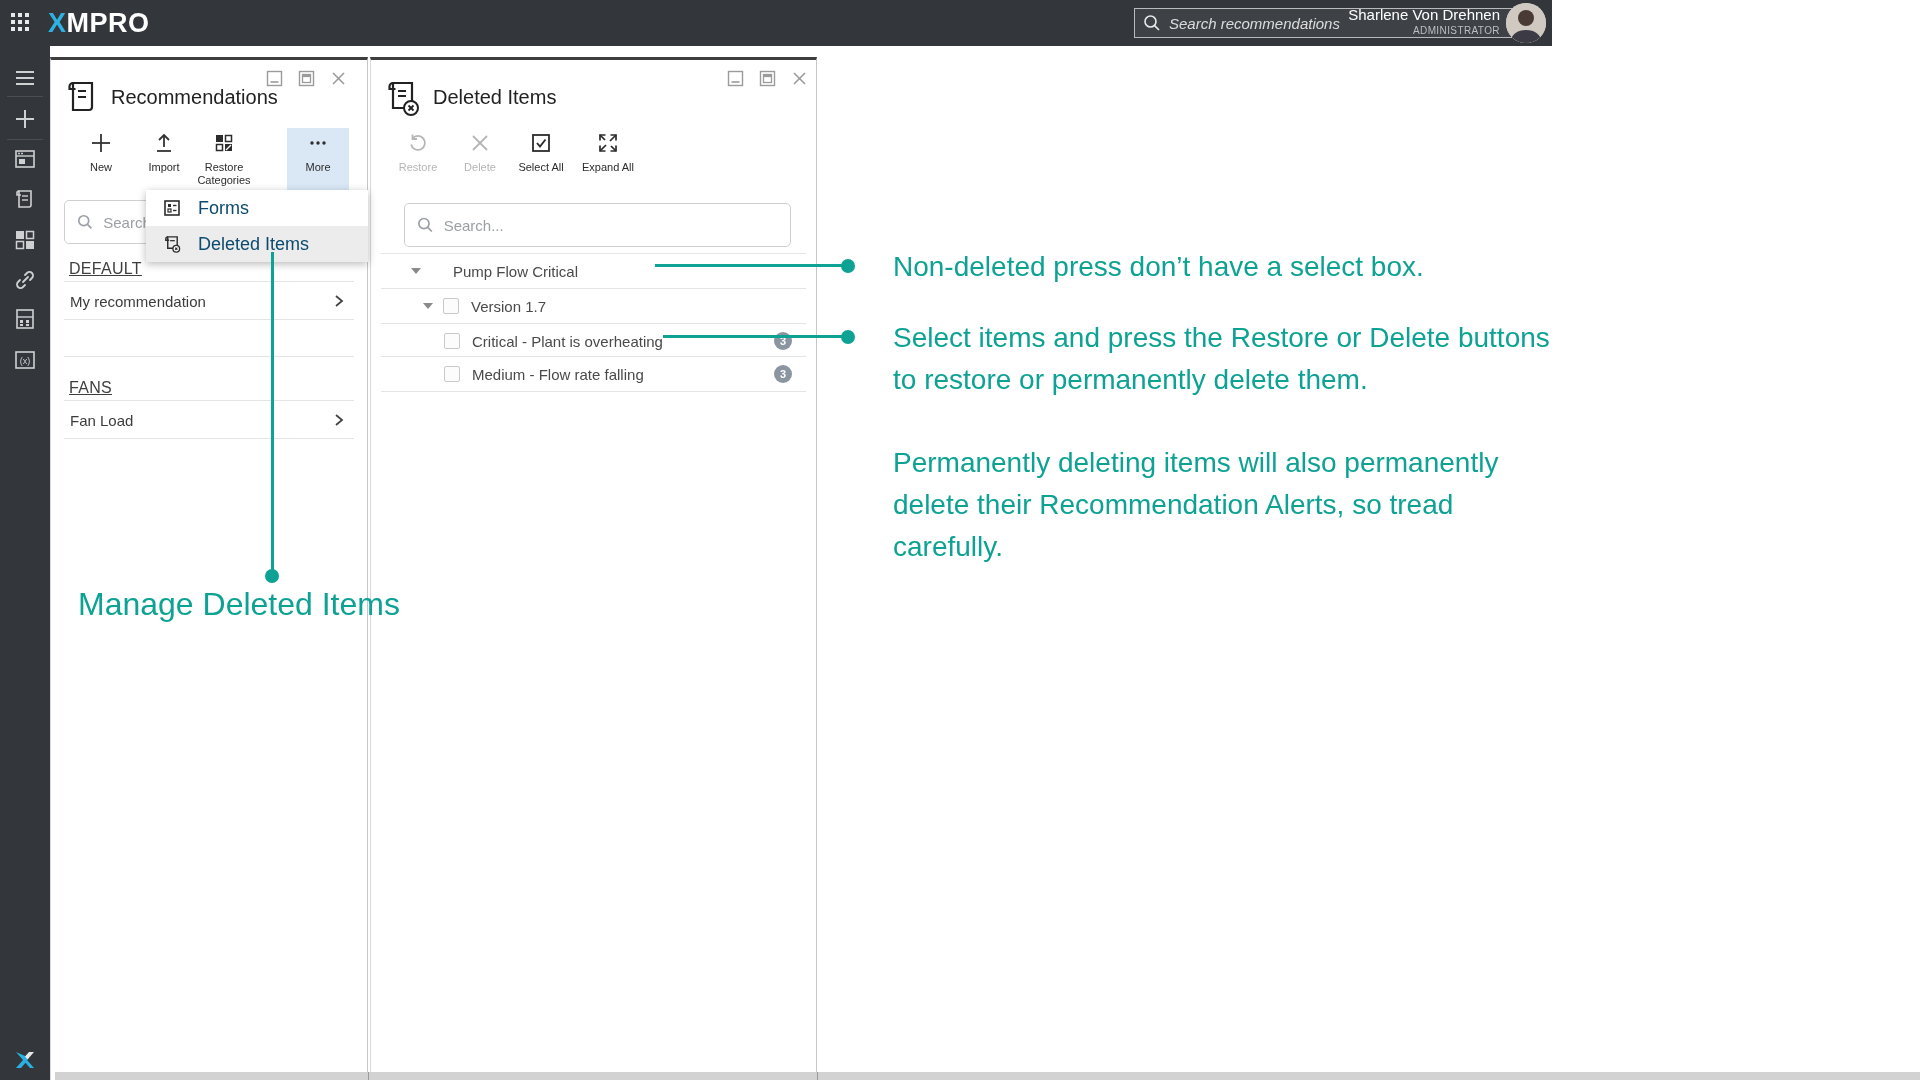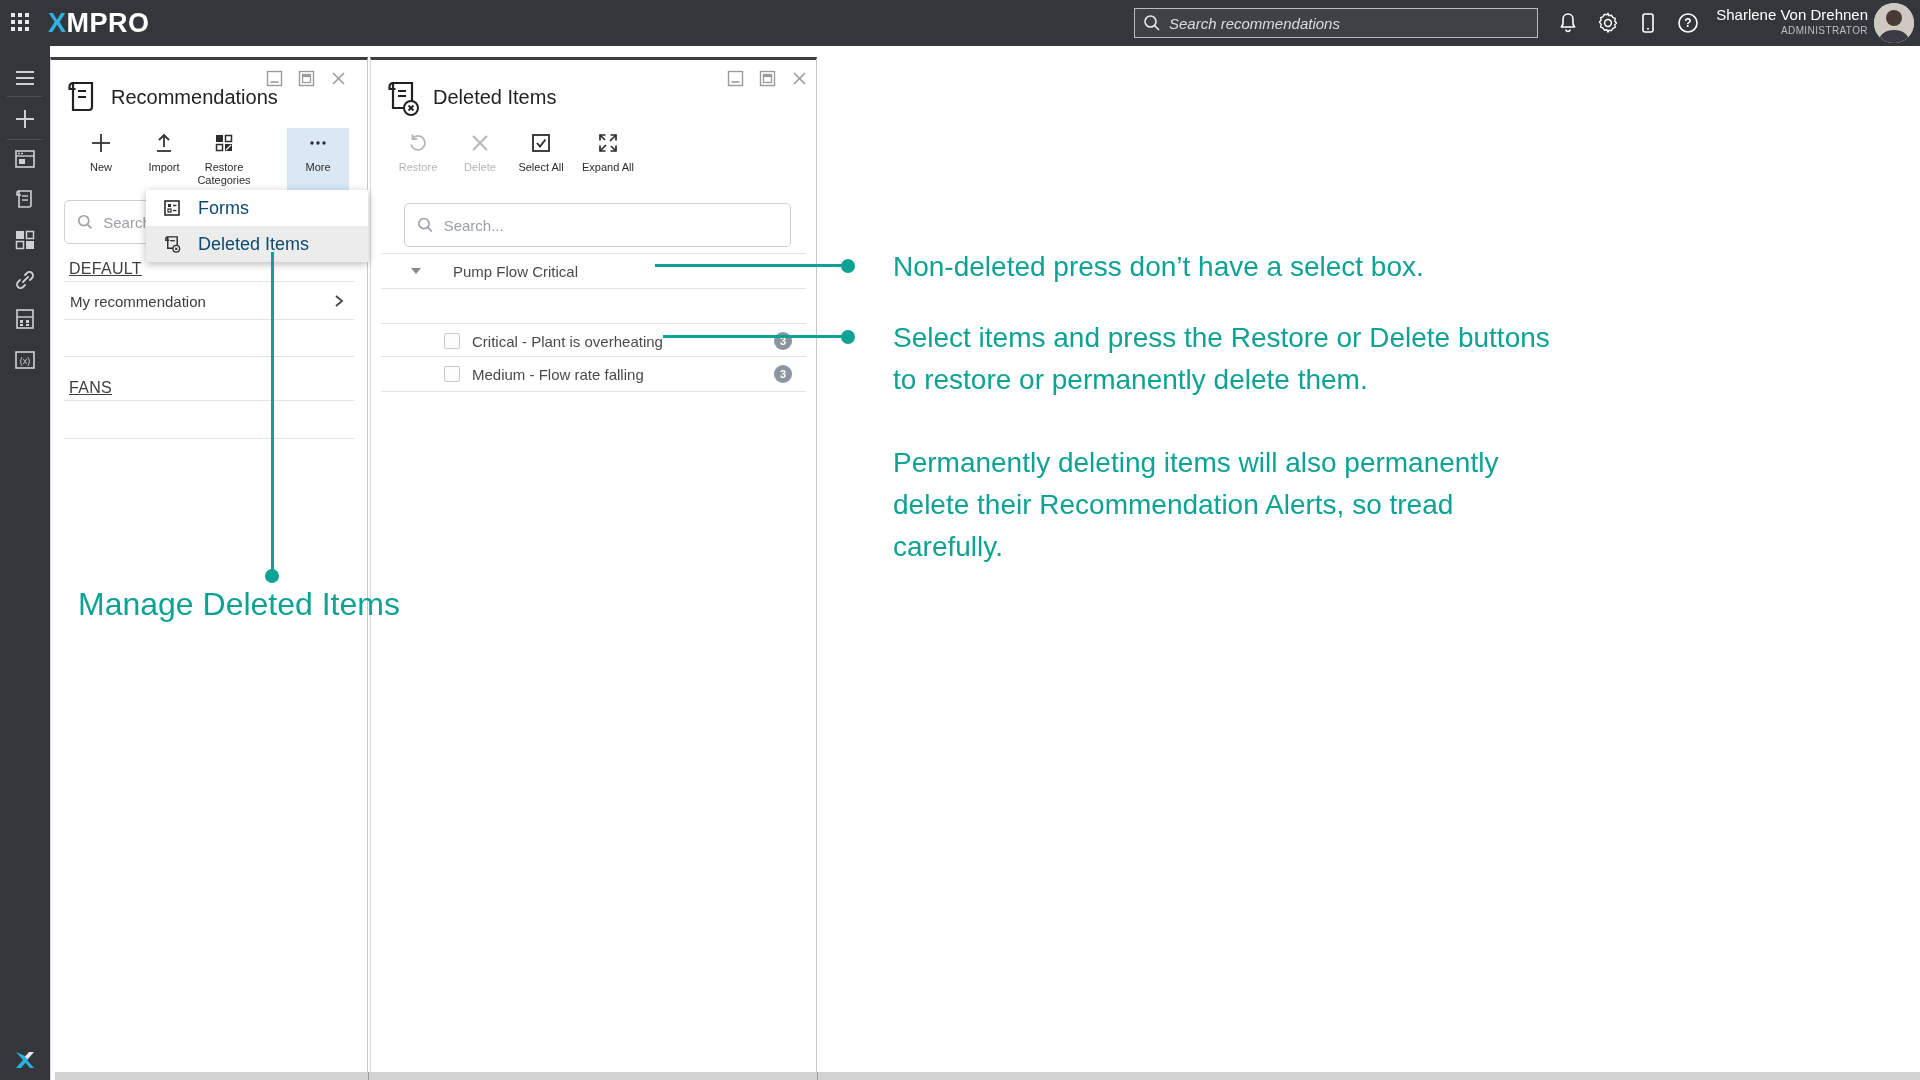--- a/index.html
+++ b/index.html
@@ -1,20 +1,20 @@
 <!DOCTYPE html>
 <html><head>
 <meta charset="utf-8">
 <style>
   * { margin:0; padding:0; box-sizing:border-box; }
   html,body { width:1920px; height:1080px; overflow:hidden; background:#fff;
               font-family:"Liberation Sans", sans-serif; }
 
   
-  #topbar { position:absolute; left:0; top:0; width:1920px; height:46px; background:#33373b; z-index:40; }
+  #topbar { position:absolute; left:0; top:0; width:1552px; height:46px; background:#33373b; z-index:40; }
   #grid-icon { position:absolute; left:11px; top:13px; width:20px; height:20px;
                display:grid; grid-template-columns:repeat(3,4px); grid-template-rows:repeat(3,4px); gap:3px; }
   #grid-icon span { width:4px; height:4px; background:#e8e9ea; }
   #logo { position:absolute; left:48px; top:8px; font-size:27px; font-weight:bold; letter-spacing:.5px; }
   #logo .x { color:#2eb2e2; } #logo .rest { color:#ffffff; }
   #topbar-search { position:absolute; left:1134px; top:8px; width:404px; height:30px;
                    background:#3e4247; border:1px solid #b9babb; display:flex; align-items:center; padding:0 8px; }
   #topbar-search svg { flex:0 0 auto; }
   #topbar-search input { background:transparent; border:none; outline:none; color:#e9e9e9;
                          font-style:italic; font-size:15px; margin-left:8px; width:100%;
@@ -282,20 +282,26 @@
   <div class="list-row" style="top:224px">
     <span class="lbl">My recommendation</span>
     <svg class="chev" width="14" height="14" viewBox="0 0 14 14">
         <polyline points="4,2 10,7 4,12" fill="none" stroke="#444" stroke-width="1.8"></polyline>
       </svg>
   </div>
   <div class="sep" style="top:259px"></div>
   <div class="sep" style="top:296px"></div>
   <div class="sec-label" style="top:319px">FANS</div>
   <div class="sep" style="top:340px"></div>
+  <div class="list-row" style="top:343px">
+    <span class="lbl">Fan Load</span>
+    <svg class="chev" width="14" height="14" viewBox="0 0 14 14">
+        <polyline points="4,2 10,7 4,12" fill="none" stroke="#444" stroke-width="1.8"></polyline>
+      </svg>
+  </div>
   <div class="sep" style="top:378px"></div>
 </div>
 
 <div id="panel-del" class="panel">
   <div class="win-controls">
     <svg viewBox="0 0 17 17">
         <rect x="1.5" y="1.5" width="14" height="14" fill="none" stroke="#9b9b9b" stroke-width="1.4"></rect>
         <line x1="4.5" y1="12" x2="12.5" y2="12" stroke="#9b9b9b" stroke-width="1.6"></line>
       </svg>
     <svg viewBox="0 0 17 17">
@@ -370,20 +376,25 @@
         <line x1="11.6" y1="11.6" x2="16" y2="16" stroke="#9aa0a5" stroke-width="1.8"></line>
       </svg>
     <input placeholder="Search..." style="">
   </div>
   <div class="sep" style="top:193px; left:10px; right:10px"></div>
   <div class="tree-row" style="top:195px">
     <span class="caret" style="margin-left:30px"></span>
     <span class="lbl" style="margin-left:22px">Pump Flow Critical</span>
   </div>
   <div class="sep" style="top:228px; left:10px; right:10px"></div>
+  <div class="tree-row" style="top:230px">
+    <span class="caret" style="margin-left:42px"></span>
+    <span class="cbox"></span>
+    <span class="lbl">Version 1.7</span>
+  </div>
   <div class="sep" style="top:263px; left:10px; right:10px"></div>
   <div class="tree-row" style="top:265px">
     <span class="cbox" style="margin-left:63px"></span>
     <span class="lbl">Critical - Plant is overheating</span>
     <span class="badge">3</span>
   </div>
   <div class="sep" style="top:296px; left:10px; right:10px"></div>
   <div class="tree-row" style="top:298px">
     <span class="cbox" style="margin-left:63px"></span>
     <span class="lbl">Medium - Flow rate falling</span>

